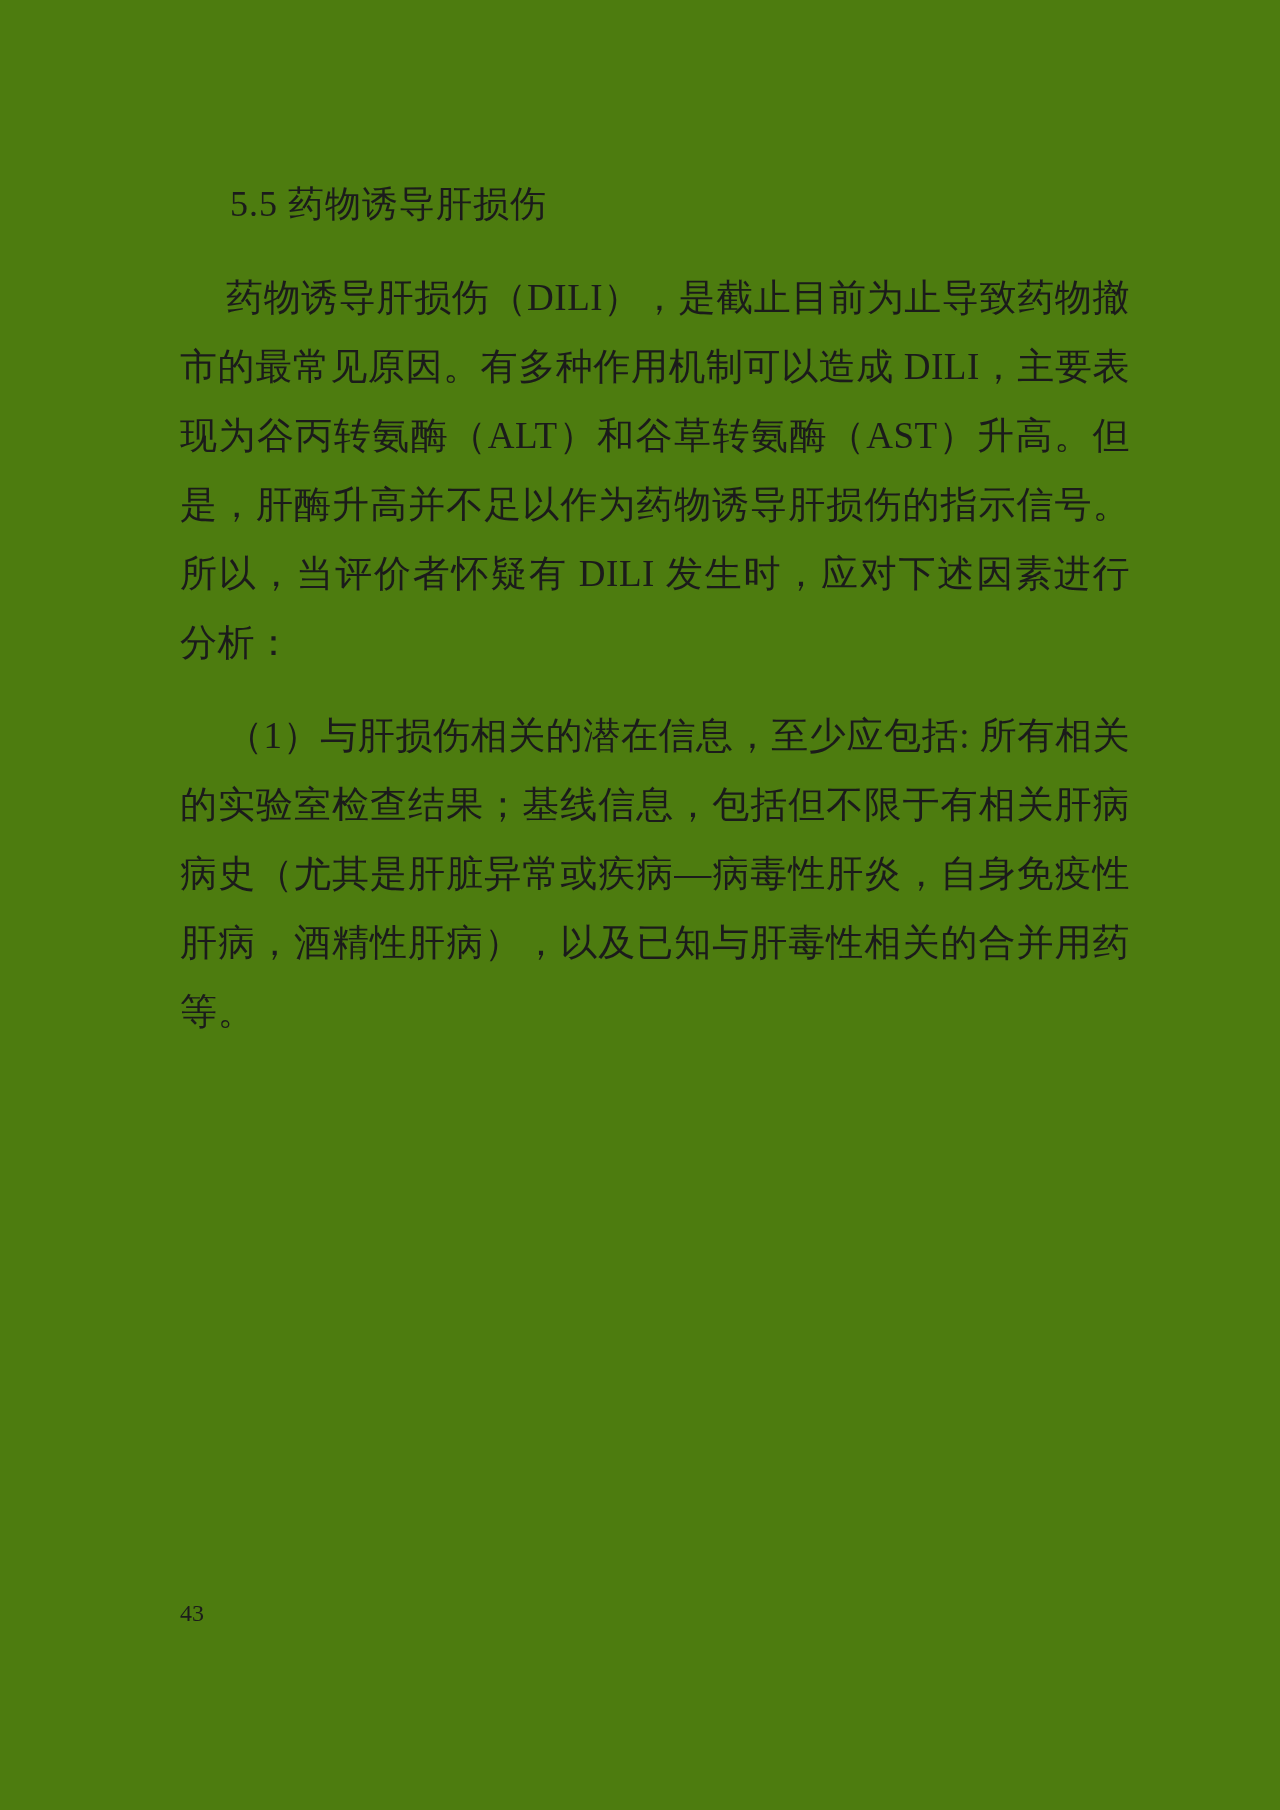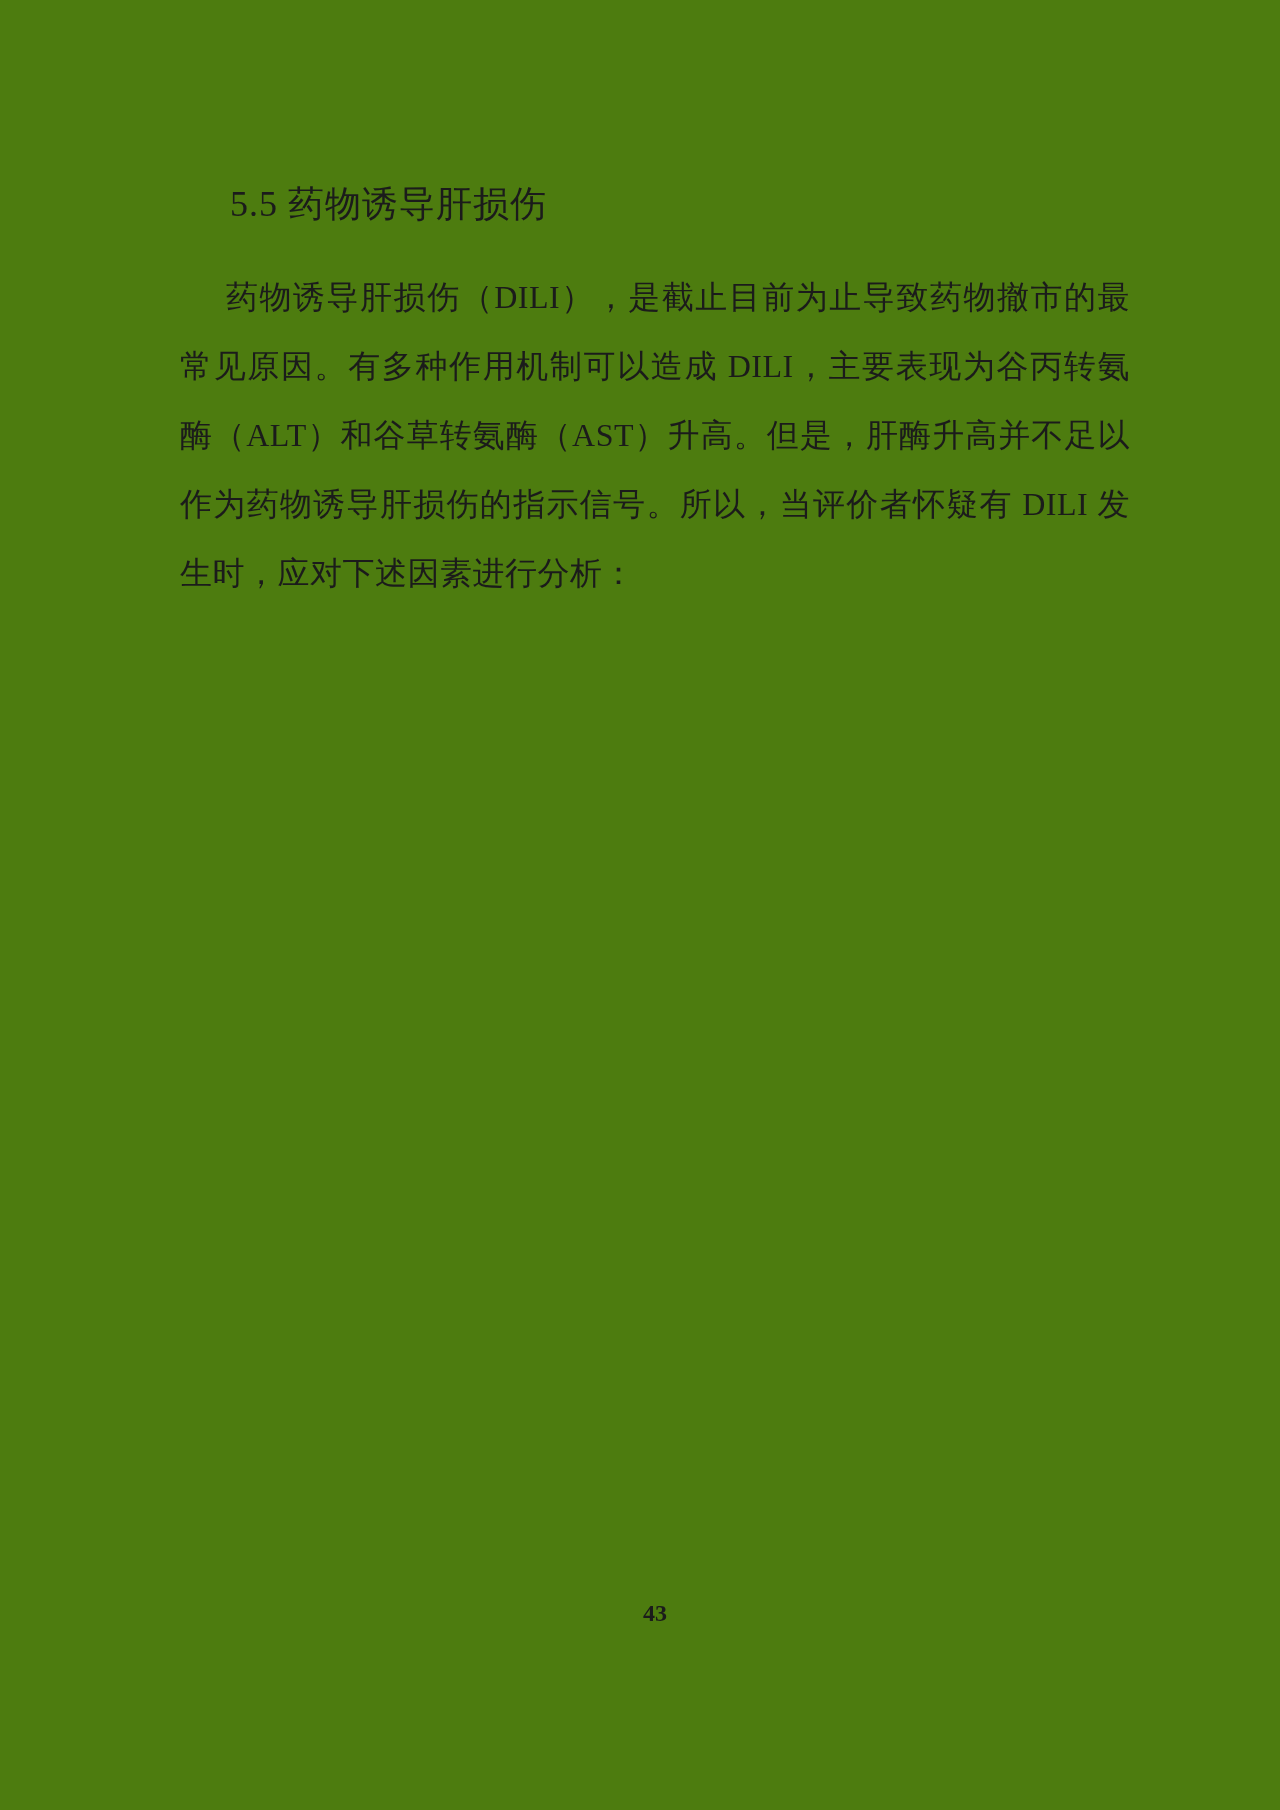--- a/index.html
+++ b/index.html
@@ -27,45 +27,45 @@
   }
   .doc-heading {
     font-size: 36px;
     font-weight: normal;
     line-height: 69px;
     margin: 0 0 24px 0;
     text-indent: 50px;
     letter-spacing: 1px;
   }
   .doc-paragraph {
-    font-size: 32px;
+    font-size: 37px;
     line-height: 69px;
     margin: 0 0 24px 0;
     text-indent: 46px;
     text-align: justify;
     text-justify: inter-character;
     letter-spacing: 0.5px;
     word-break: break-word;
   }
   .page-footer {
     position: absolute;
     top: 1598px;
     left: 180px;
     width: 950px;
-    text-align: center;
+    text-align: left;
     font-size: 24px;
     line-height: 30px;
-    font-weight: bold;
   }
 </style>
 </head>
 <body>
 
 <div class="page">
   <h2 class="doc-heading">5.5 药物诱导肝损伤</h2>
 
   <p class="doc-paragraph">药物诱导肝损伤（DILI），是截止目前为止导致药物撤市的最常见原因。有多种作用机制可以造成 DILI，主要表现为谷丙转氨酶（ALT）和谷草转氨酶（AST）升高。但是，肝酶升高并不足以作为药物诱导肝损伤的指示信号。所以，当评价者怀疑有 DILI 发生时，应对下述因素进行分析：</p>
 
+  <p class="doc-paragraph">（1）与肝损伤相关的潜在信息，至少应包括: 所有相关的实验室检查结果；基线信息，包括但不限于有相关肝病病史（尤其是肝脏异常或疾病—病毒性肝炎，自身免疫性肝病，酒精性肝病），以及已知与肝毒性相关的合并用药等。</p>
 
 
 
   <div class="page-footer">43</div>
 </div>
 
 </body></html>

